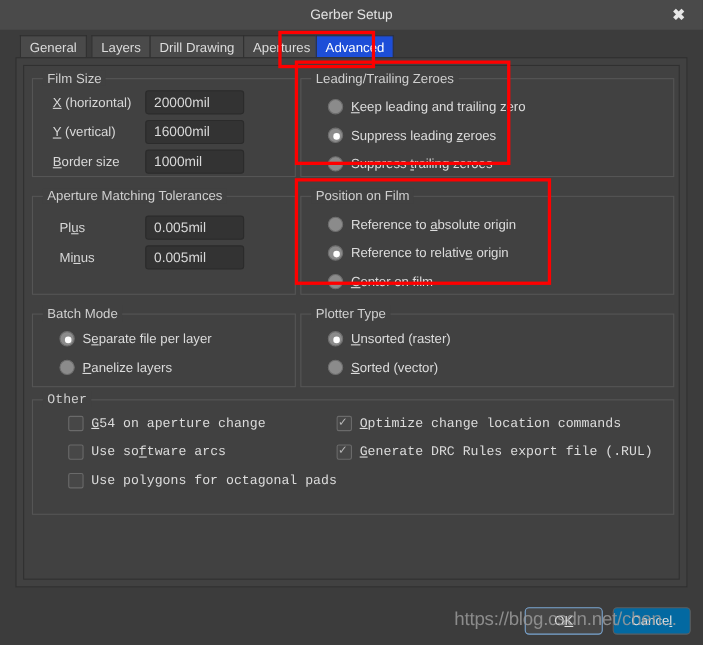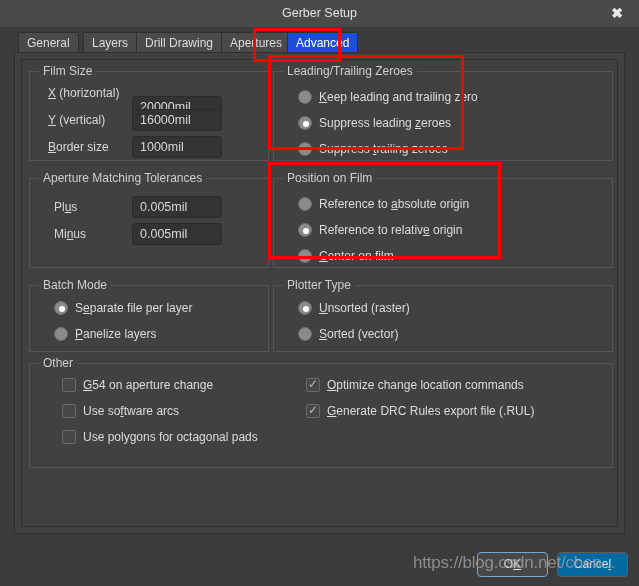--- a/index.html
+++ b/index.html
@@ -235,21 +235,21 @@
 
 <div class="tabpage">
   <div class="inner-frame"></div>
 
   <div class="group" style="left:14px; top:18px; width:240px; height:90px;padding-left:28px;">
     <div class="group-title">Film Size</div>
 
     <div class="field-label" style="left:18px; top:14px;">
       <u>X</u> (horizontal)
     </div>
-    <div class="textbox" style="left:102px; top:10px; width:90px;margin-top:14px;">20000mil</div>
+    <div class="textbox" style="left:102px; top:10px; width:90px;">20000mil</div>
 
     <div class="field-label" style="left:18px; top:41px;">
       <u>Y</u> (vertical)
     </div>
     <div class="textbox" style="left:102px; top:37px; width:90px;">16000mil</div>
 
     <div class="field-label" style="left:18px; top:68px;">
       <u>B</u>order size
     </div>
     <div class="textbox" style="left:102px; top:64px; width:90px;">1000mil</div>
@@ -328,21 +328,21 @@
       <span class="radio-dot on"></span>
       <span class="radio-label"><u>U</u>nsorted (raster)</span>
     </div>
 
     <div class="radio-row" style="left:24px; top:40px;">
       <span class="radio-dot"></span>
       <span class="radio-label"><u>S</u>orted (vector)</span>
     </div>
   </div>
 
-  <div class="group" style="left:14px; top:310px; width:584px; height:105px;">
+  <div class="group" style="left:14px; top:310px; width:584px; height:105px;font-family:Liberation Mono, monospace;">
     <div class="group-title">Other</div>
 
     <div class="check-row" style="left:32px; top:13px;">
       <span class="check-box"></span>
       <span class="check-label"><u>G</u>54 on aperture change</span>
     </div>
 
     <div class="check-row" style="left:32px; top:39px;">
       <span class="check-box"></span>
       <span class="check-label">Use so<u>f</u>tware arcs</span>

